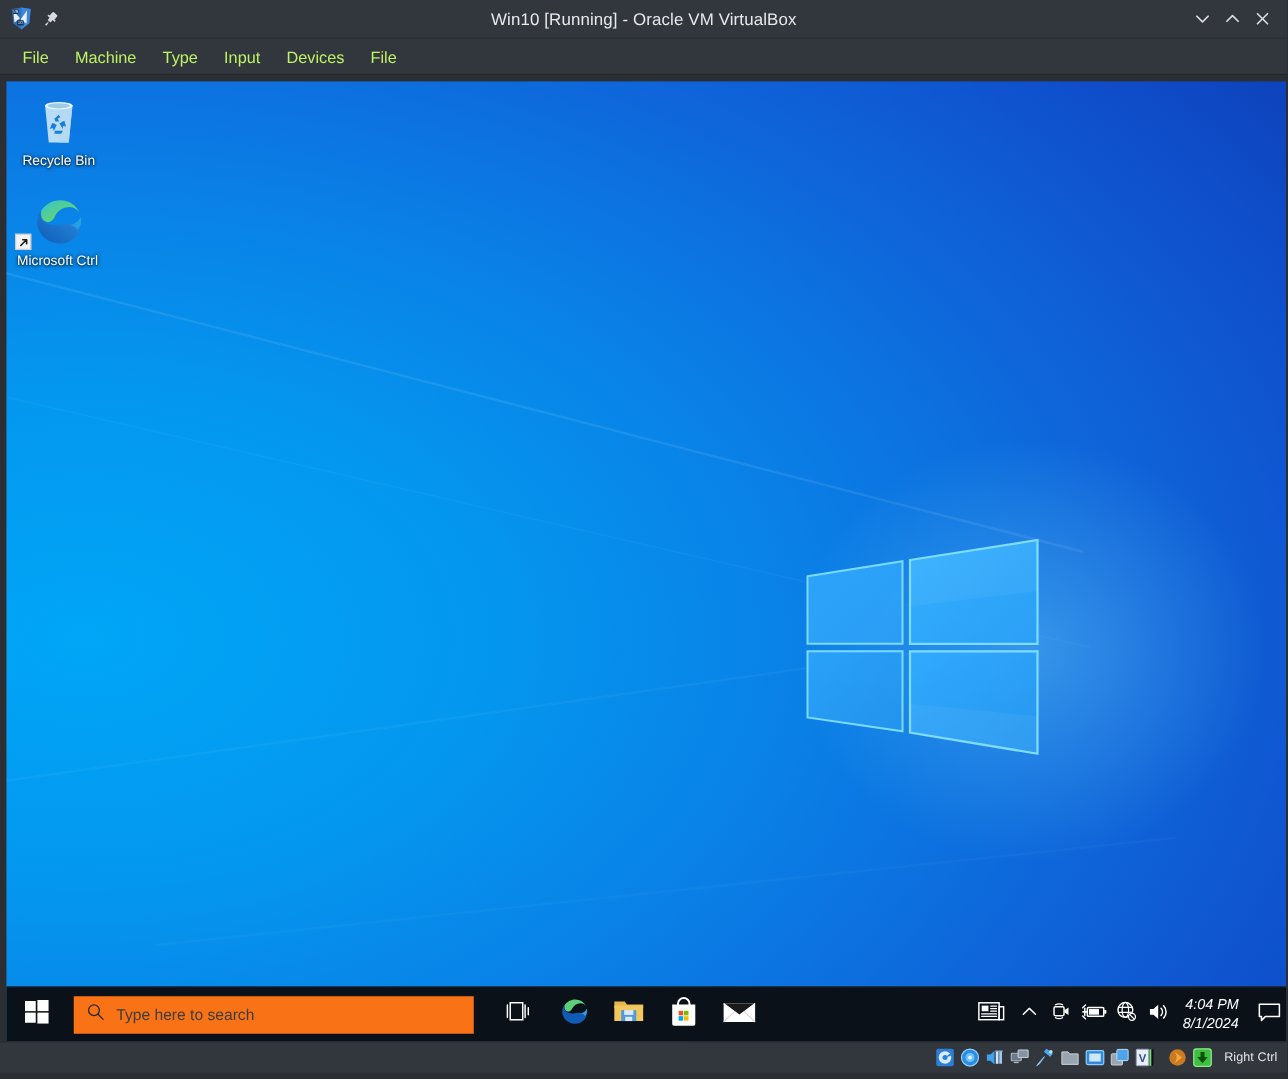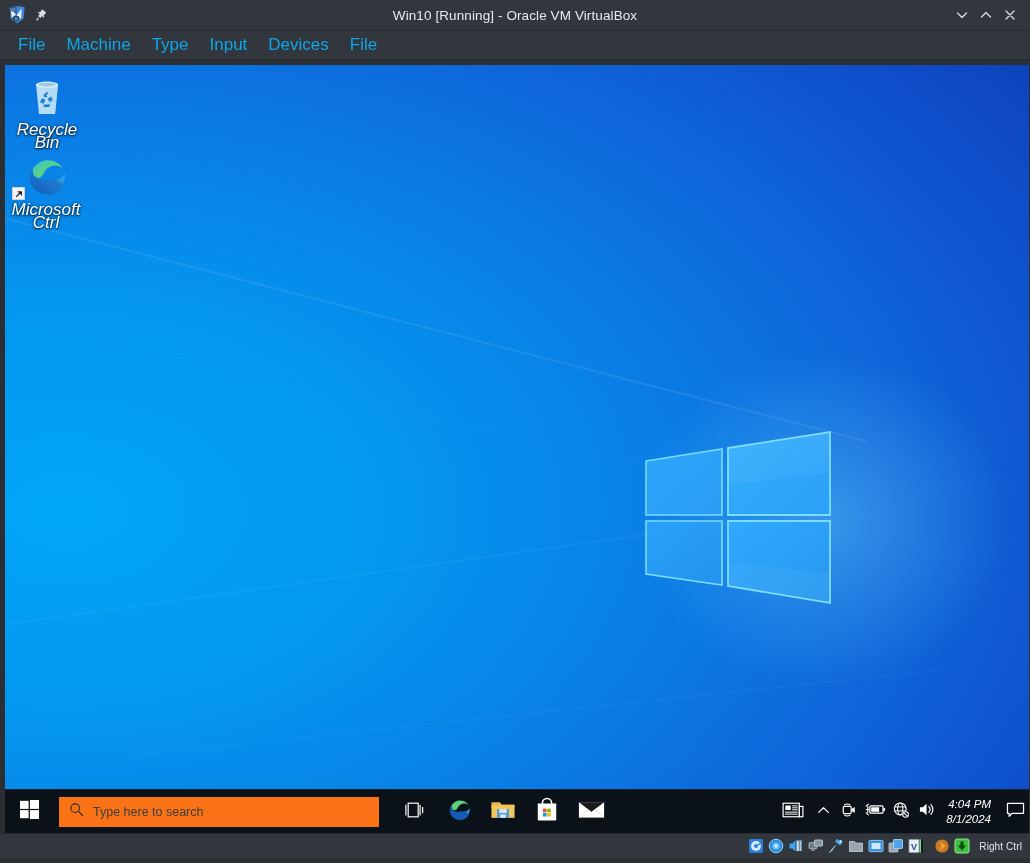--- a/index.html
+++ b/index.html
@@ -39,21 +39,21 @@
   }
   .winbtn svg{display:block;}
 
   
   .menubar{
     height:29px; flex:0 0 29px; background:#32363d;
     display:flex; align-items:center; padding-left:8px; gap:1px;
     border-bottom:1px solid #23262b;
   }
   .menu-item{
-    font-size:17px; color:#0ea5e9; padding:4px 10px; border-radius:2px;
+    font-size:13px; color:#bef264; padding:4px 10px; border-radius:2px;
     cursor:default; white-space:nowrap;text-align:right;
   }
 
   
   .guest-wrap{
     flex:1 1 auto; position:relative; background:#2b2e33;
     padding:0 0 0 0; display:flex;
   }
   .guest-screen{
     position:relative; overflow:hidden;
@@ -84,23 +84,23 @@
   
   .win-logo{
     position:absolute; left:633px; top:348px; width:200px; height:200px;
     pointer-events:none;
   }
   .win-logo svg{ display:block; overflow:visible; }
 
   
   .desk-icon{
     position:absolute; width:76px; text-align:center;
-    color:#fff; font-size:17px; line-height:13px;
+    color:#fff; font-size:11px; line-height:13px;
     text-shadow:0 0 3px rgba(0,0,0,.75), 0 1px 2px rgba(0,0,0,.7);
-    cursor:default; padding:3px 2px;font-style:italic;
+    cursor:default; padding:3px 2px;
   }
   .desk-icon .glyph{ height:46px; display:flex; align-items:flex-end; justify-content:center; position:relative;}
   .desk-icon .lbl{ margin-top:3px; display:block; word-wrap:break-word;}
   #icon-recycle{ left:4px; top:6px; }
   #icon-edge{ left:3px; top:86px; }
   .shortcut-badge{
     position:absolute; left:2px; bottom:0px; width:13px;height:13px;
     background:#f3f3f3; border:1px solid #cfcfcf;
     display:flex;align-items:center;justify-content:center;
   }

